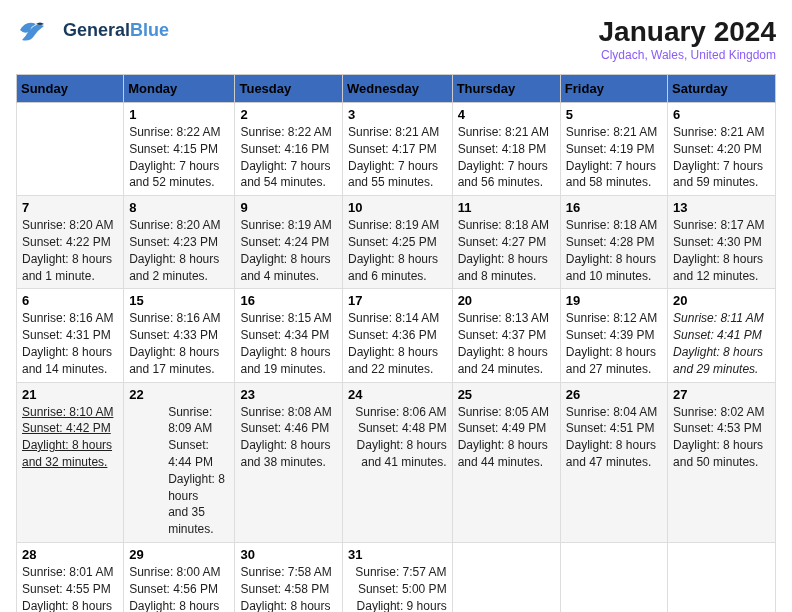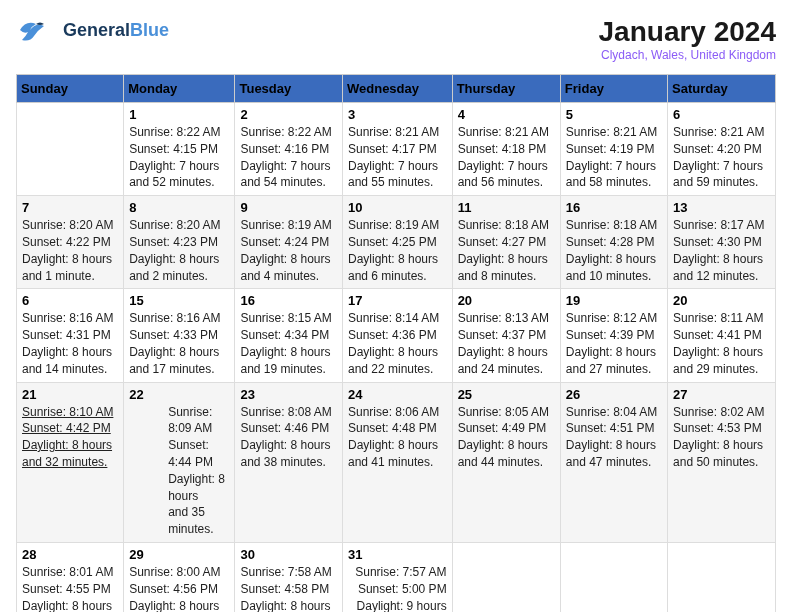--- a/index.html
+++ b/index.html
@@ -246,21 +246,21 @@
         </td>
         <td>
           <span class="day-num">19</span>
           <div class="day-info" style="white-space: pre-line;">Sunrise: 8:12 AM
 Sunset: 4:39 PM
 Daylight: 8 hours
 and 27 minutes.</div>
         </td>
         <td>
           <span class="day-num">20</span>
-          <div class="day-info" style="white-space: pre-line;">Sunrise: 8:11 AM
+          <div class="day-info" style="white-space: pre-line; font-style: italic;">Sunrise: 8:11 AM
 Sunset: 4:41 PM
 Daylight: 8 hours
 and 29 minutes.</div>
         </td>
       </tr>
       <tr>
         <td>
           <span class="day-num">21</span>
           <div class="day-info" style="white-space: pre-line; text-decoration: underline;">Sunrise: 8:10 AM
 Sunset: 4:42 PM
@@ -276,21 +276,21 @@
         </td>
         <td>
           <span class="day-num">23</span>
           <div class="day-info" style="white-space: pre-line;">Sunrise: 8:08 AM
 Sunset: 4:46 PM
 Daylight: 8 hours
 and 38 minutes.</div>
         </td>
         <td>
           <span class="day-num">24</span>
-          <div class="day-info" style="white-space: pre-line;">Sunrise: 8:06 AM
+          <div class="day-info" style="white-space: pre-line; text-align: right;">Sunrise: 8:06 AM
 Sunset: 4:48 PM
 Daylight: 8 hours
 and 41 minutes.</div>
         </td>
         <td>
           <span class="day-num">25</span>
           <div class="day-info" style="white-space: pre-line;">Sunrise: 8:05 AM
 Sunset: 4:49 PM
 Daylight: 8 hours
 and 44 minutes.</div>

